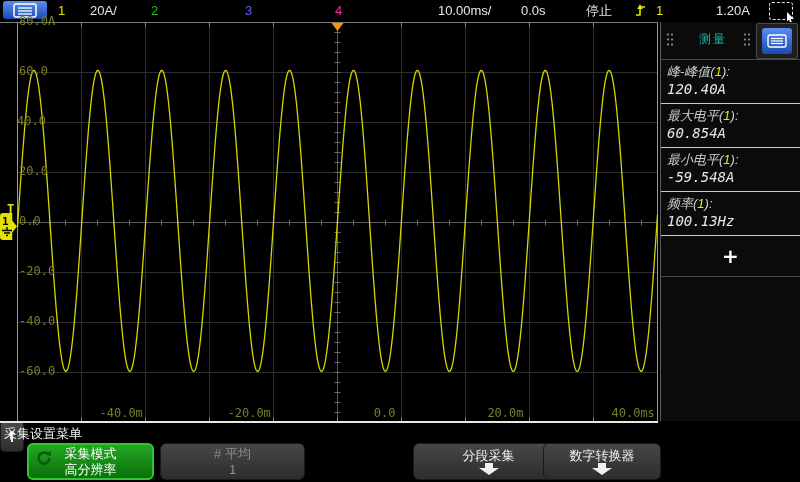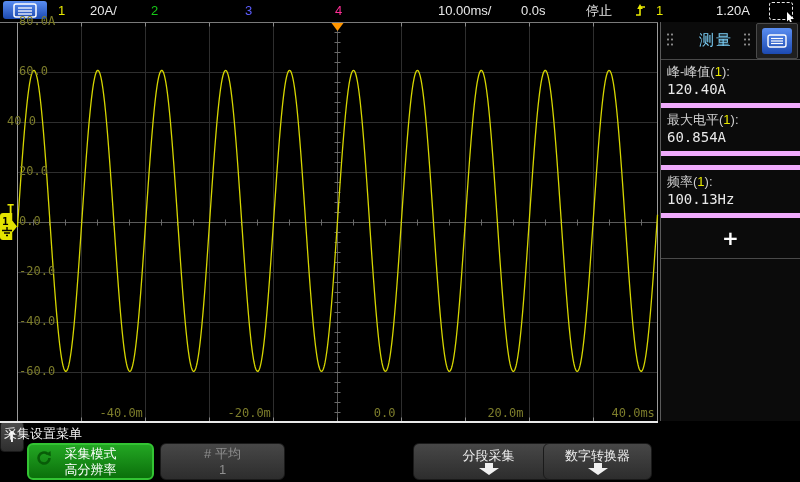--- a/index.html
+++ b/index.html
@@ -21,53 +21,53 @@
               font-size:12px;color:#7d7d2b;white-space:nowrap;}
   .tmark{position:absolute;left:7px;top:180px;color:#e8e800;font:bold 12px "DejaVu Sans Mono",monospace;}
   .ch-tag{position:absolute;left:0;top:191px;width:17px;height:27px;background:#e3e300;
           border-radius:3px 0 0 3px;clip-path:polygon(0 0,72% 0,72% 28%,100% 50%,72% 72%,72% 100%,0 100%);
           display:flex;flex-direction:column;align-items:flex-start;justify-content:center;}
   .ch-tag .n{color:#000;font:bold 11px "DejaVu Sans Mono",monospace;line-height:11px;margin-left:2px;}
   
   .panel{position:absolute;left:660px;top:22px;width:140px;height:399px;background:#0b0b0b;
          border-left:1px solid #5a5a5a;box-sizing:border-box;}
   .panel-header{position:relative;height:37px;border-bottom:1px solid #4a4a4a;}
-  .panel-title{position:absolute;left:38px;top:9px;font-size:15px;color:#7dd3fc;letter-spacing:2px;}
+  .panel-title{position:absolute;left:38px;top:9px;font-size:12px;color:#14b8a6;letter-spacing:2px;}
   .grip{position:absolute;top:10px;width:8px;height:16px;
         background-image:radial-gradient(circle,#8a8a8a 1px,transparent 1.2px);
         background-size:4px 5px;}
   .grip.g1{left:5px;} .grip.g2{left:82px;}
   .panel-menu-tile{position:absolute;right:2px;top:1px;width:40px;height:34px;background:#1f1f1f;
                    border:1px solid #4a4a4a;border-radius:2px;display:flex;align-items:center;justify-content:center;}
   .panel-menu-btn{width:30px;height:26px;border-radius:3px;background:linear-gradient(#5a8ef2,#1c49b0);
                   display:flex;align-items:center;justify-content:center;}
-  .m-row{position:relative;padding:4px 6px 5px 6px;border-bottom:5px solid #f0abfc;}
+  .m-row{position:relative;padding:4px 6px 5px 6px;border-bottom:1px solid #f0abfc;font-style:italic;}
   .m-label{font-size:13px;color:#d0d0d0;line-height:16px;}
   .m-src{color:#e8e800;}
   .m-value{font-size:14px;color:#e8e8e8;text-align:left;line-height:18px;
            font-family:"DejaVu Sans Mono","Liberation Mono",monospace;}
   .add-row{height:40px;border-bottom:1px solid #4a4a4a;display:flex;align-items:center;justify-content:center;}
   .add-btn{color:#ffffff;font:bold 20px "DejaVu Sans",sans-serif;line-height:20px;}
   
   .bottombar{position:absolute;left:0;top:421px;width:800px;height:61px;background:#000;}
   .bline{position:absolute;left:0;top:0;width:658px;height:2px;background:#e8e8e8;}
   .menu-title{position:absolute;left:4px;top:4px;font-size:13px;color:#f0f0f0;}
   .softkey{position:absolute;top:22px;height:37px;border-radius:6px;box-sizing:border-box;
            display:flex;flex-direction:column;align-items:center;justify-content:center;}
   .sk-back{left:6px;top:26px;width:22px;height:29px;background:linear-gradient(#4c4c4c,#2e2e2e);
            border:1px solid #1a1a1a;border-radius:4px;color:#fff;font:bold 15px "DejaVu Sans",sans-serif;
            display:flex;align-items:center;justify-content:center;}
   .sk-green{left:27px;width:127px;background:linear-gradient(#23a623,#0b700b);
             border:2px solid #33c433;color:#fff;}
   .sk-green .l{font-size:13px;line-height:16px;}
   .cycle-ico{position:absolute;left:6px;top:5px;}
-  .sk-gray{left:160px;width:125px;background:linear-gradient(#474747,#2d2d2d);border:1px solid #1a1a1a;}
+  .sk-gray{left:160px;width:145px;background:linear-gradient(#474747,#2d2d2d);border:1px solid #1a1a1a;}
   .sk-gray .l{font-size:13px;line-height:16px;color:#8f8f8f;}
   .sk-dark{background:linear-gradient(#474747,#2d2d2d);border:1px solid #1a1a1a;color:#f0f0f0;}
-  .sk-seg{left:413px;width:151px;} .sk-dig{left:543px;width:109px;}
+  .sk-seg{left:413px;width:151px;} .sk-dig{left:543px;width:118px;}
   .sk-dark .l{font-size:13px;line-height:15px;}
 </style>
 </head>
 <body>
 
 <div id="screen">
 
   <div class="topbar">
     <div class="menu-btn">
       <svg width="24" height="15">
@@ -233,21 +233,21 @@
       <svg width="12" height="10" style="margin-left:1px">
         <line x1="6" y1="0" x2="6" y2="3" stroke="#000" stroke-width="1.4"></line>
         <line x1="1" y1="3.5" x2="11" y2="3.5" stroke="#000" stroke-width="1.4"></line>
         <line x1="3" y1="6" x2="9" y2="6" stroke="#000" stroke-width="1.4"></line>
         <line x1="5" y1="8.5" x2="7" y2="8.5" stroke="#000" stroke-width="1.4"></line>
       </svg>
     </div>
     <div id="ylabels">
         <span class="axis-label" style="left: 19px; top: -8.5px;">80.0A</span>
         <span class="axis-label" style="left: 19px; top: 41.5px;">60.0</span>
-        <span class="axis-label" style="left: 7px; top: 91.5px; text-align: center;">40.0</span>
+        <span class="axis-label" style="left: 17px; top: 91.5px; text-align: center;">40.0</span>
         <span class="axis-label" style="left: 19px; top: 141.5px;">20.0</span>
         <span class="axis-label" style="left: 19px; top: 191.5px;">0.0</span>
         <span class="axis-label" style="left: 19px; top: 241.5px;">-20.0</span>
         <span class="axis-label" style="left: 19px; top: 291.5px;">-40.0</span>
         <span class="axis-label" style="left: 19px; top: 341.5px;">-60.0</span>
       </div>
     <div id="xlabels">
         <span class="axis-label" style="left: 99.5px; top: 384px; width: 40px; text-align: right;">-40.0m</span>
         <span class="axis-label" style="left: 227.5px; top: 384px; width: 40px; text-align: right;">-20.0m</span>
         <span class="axis-label" style="left: 355.5px; top: 384px; width: 40px; text-align: right;">0.0</span>
@@ -275,20 +275,22 @@
     <div id="mrows">
         <div class="m-row">
           <div class="m-label">峰-峰值(<span class="m-src">1</span>):</div>
           <div class="m-value">120.40A</div>
         </div>
         <div class="m-row">
           <div class="m-label">最大电平(<span class="m-src">1</span>):</div>
           <div class="m-value">60.854A</div>
         </div>
         <div class="m-row">
+          <div class="m-label">最小电平(<span class="m-src">1</span>):</div>
+          <div class="m-value">-59.548A</div>
         </div>
         <div class="m-row">
           <div class="m-label">频率(<span class="m-src">1</span>):</div>
           <div class="m-value">100.13Hz</div>
         </div>
       </div>
     <div class="add-row">
       <span class="add-btn">+</span>
     </div>
   </div>

